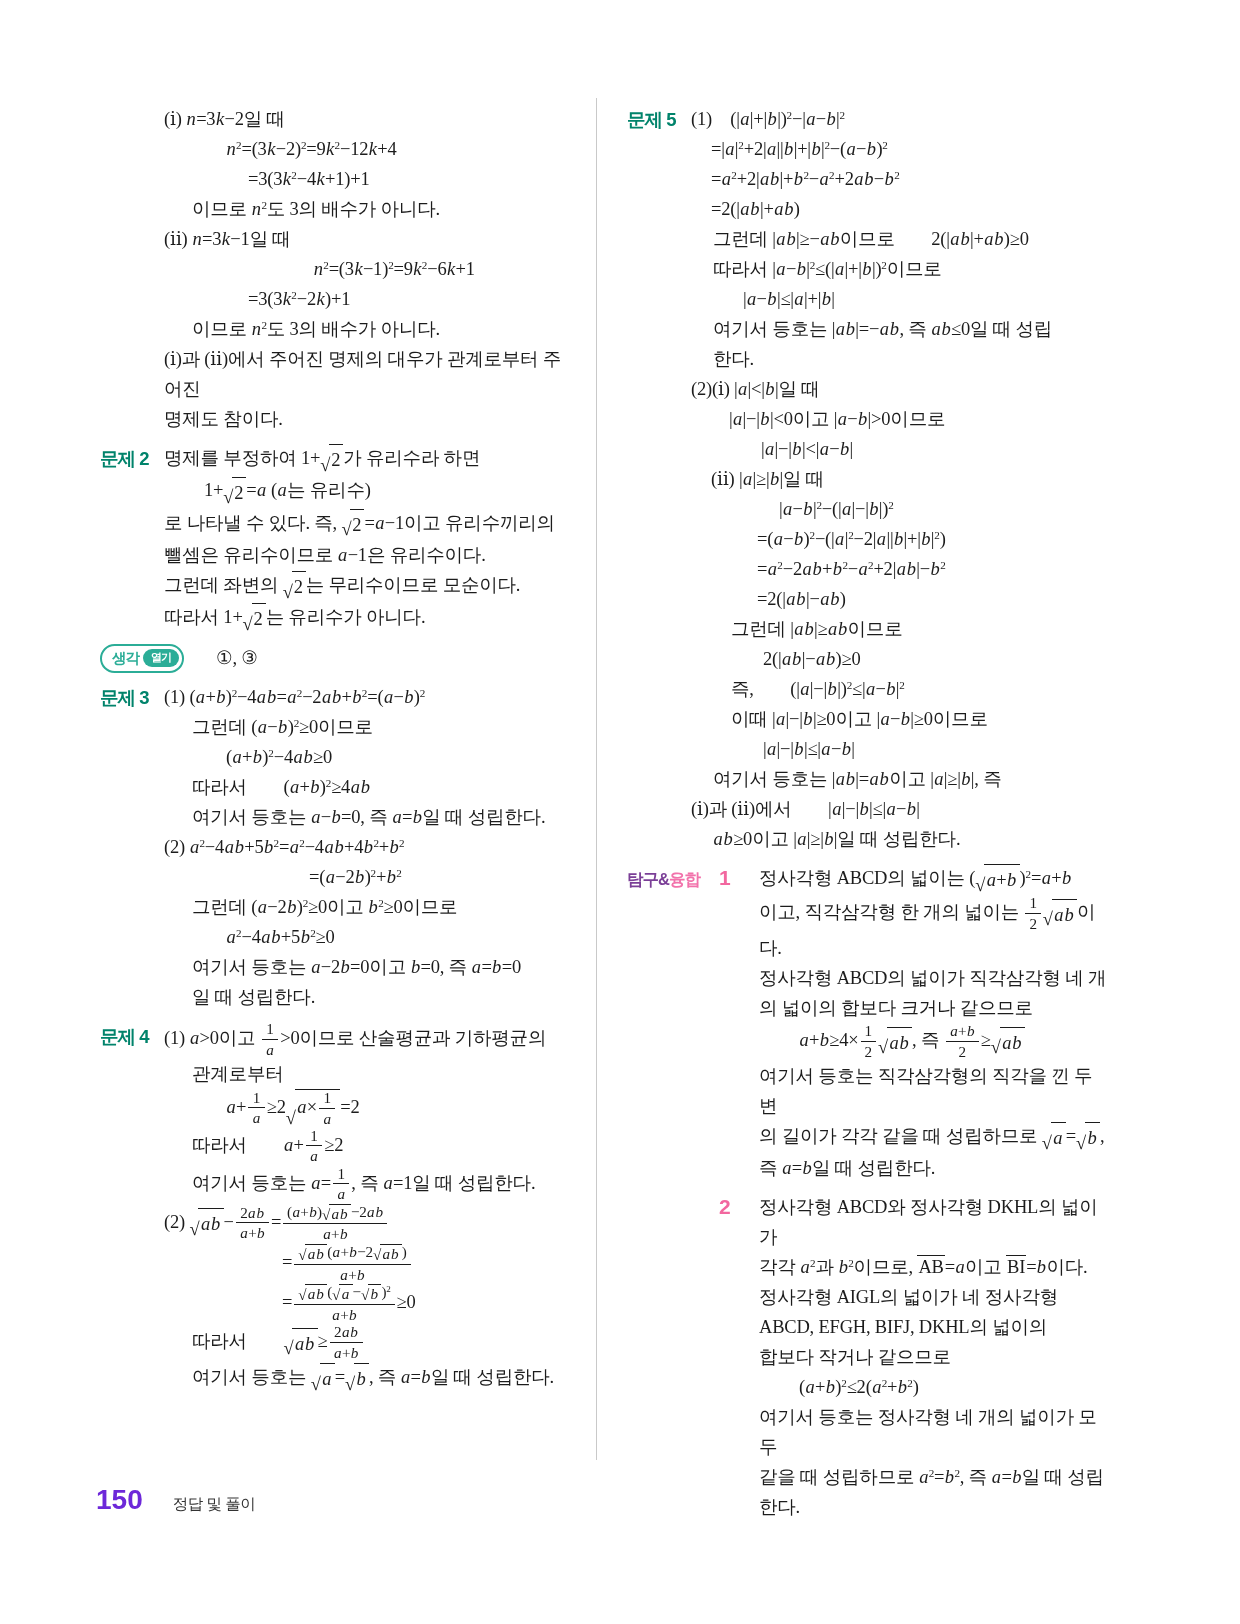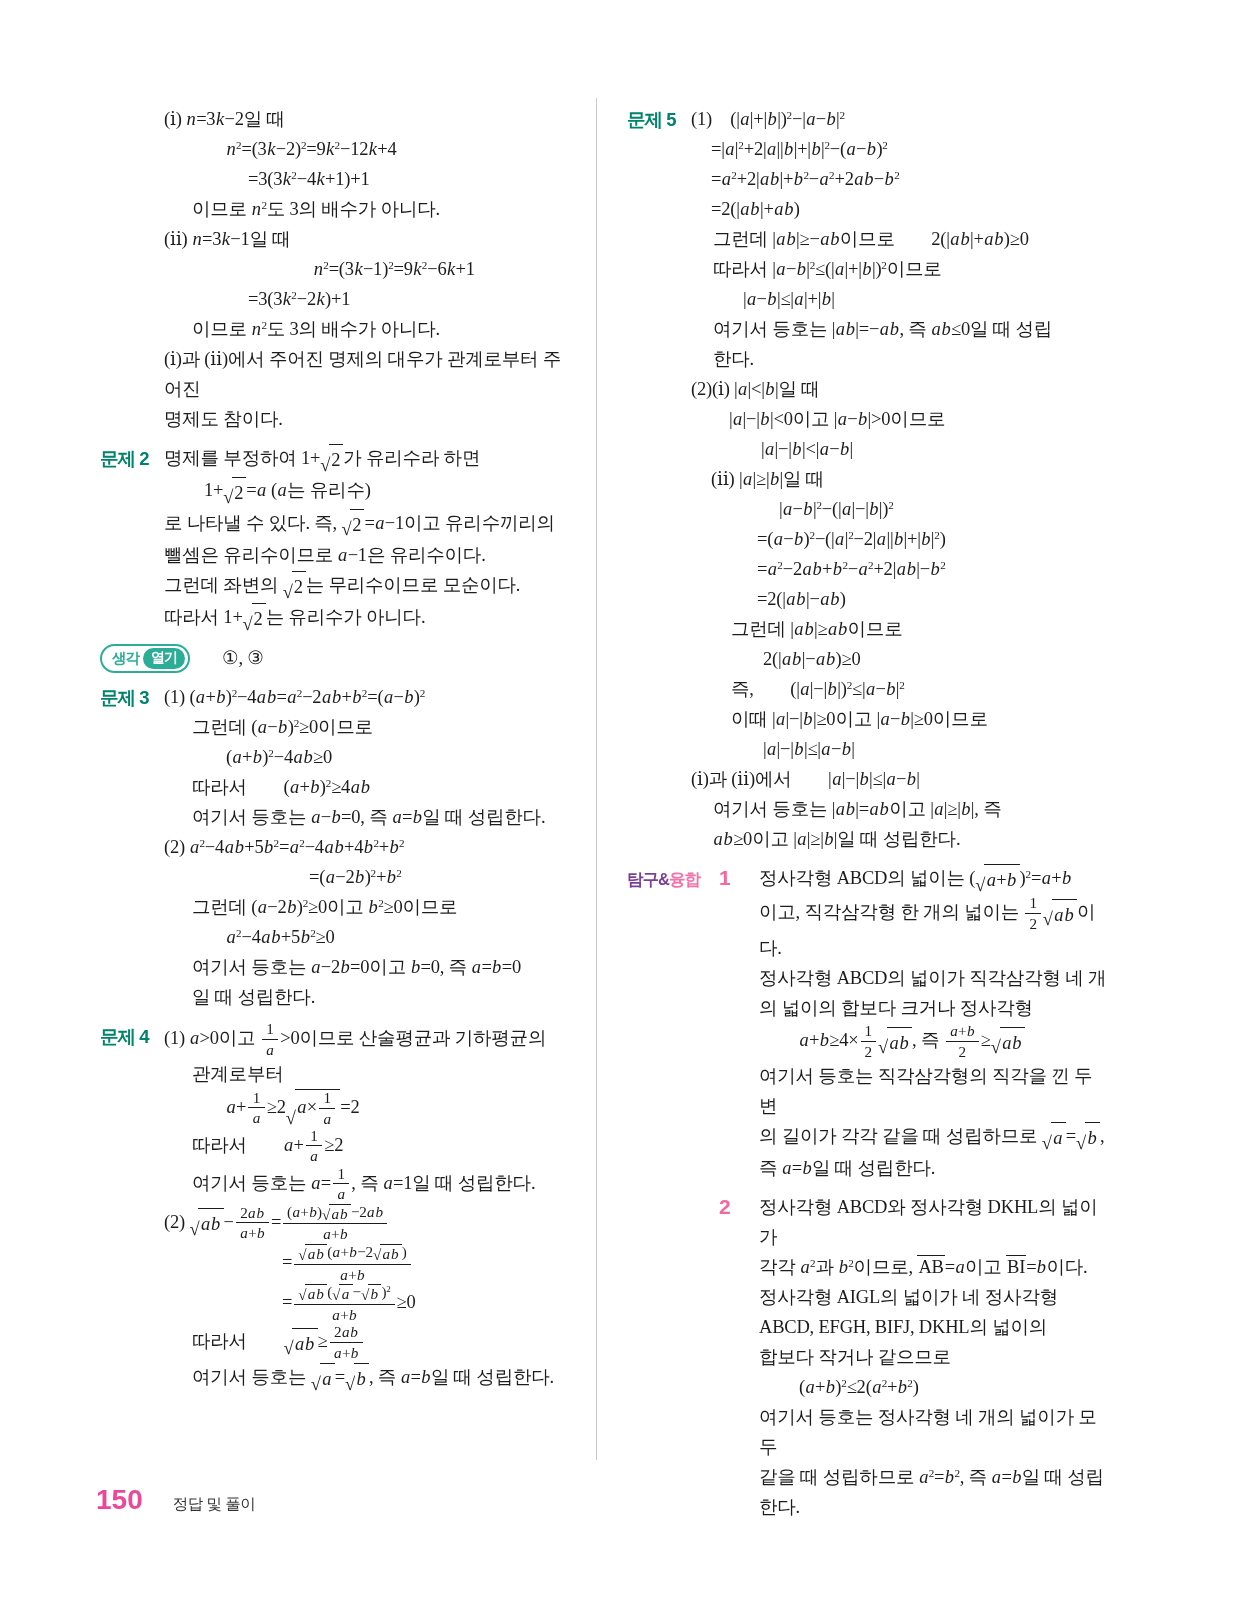--- a/index.html
+++ b/index.html
@@ -30,25 +30,25 @@
   .sq{display:inline-flex;align-items:stretch;vertical-align:middle;}
   .sq .rd{display:inline-block;align-self:flex-end;line-height:1.05;}
   .sq .vi{display:inline-block;border-top:1.4px solid currentColor;margin-left:-1px;padding:0 3px 0 2px;}
   
   .ov{display:inline-block;border-top:1.4px solid currentColor;line-height:1.1;padding:1px 1px 0;}
   
   .block.badge{align-items:center;}
   .bpill{flex:none;display:inline-flex;align-items:center;border:2px solid;border-radius:16px;
          background:#fff;height:25px;padding:0 3px 0 10px;margin-right:14px;}
   .bpill .b1{font-family:"Liberation Sans","DejaVu Sans",sans-serif;font-weight:bold;font-size:14.5px;letter-spacing:-1px;}
-  .bpill .b2{font-family:"Liberation Sans","DejaVu Sans",sans-serif;font-weight:bold;font-size:14px;letter-spacing:-1px;
+  .bpill .b2{font-family:"Liberation Sans","DejaVu Sans",sans-serif;font-weight:bold;font-size:11px;letter-spacing:-1px;
              color:#fff;border-radius:11px;padding:1px 8px 2px;margin-left:4px;}
   .ans{padding-left:12px;}
   .footer{position:absolute;left:96px;top:1484px;display:flex;align-items:baseline;}
-  .pnum{font-family:"Liberation Sans","DejaVu Sans",sans-serif;font-weight:bold;font-size:28px;color:#ec4899;}
+  .pnum{font-family:"Liberation Sans","DejaVu Sans",sans-serif;font-weight:bold;font-size:28px;color:#6d28d9;}
   .plabel{font-family:"Liberation Sans","DejaVu Sans",sans-serif;font-size:15.5px;color:#333;margin-left:30px;letter-spacing:-0.5px;}
 </style>
 </head>
 <body>
 
 <div class="page">
   <div class="divider"></div>
   <div class="col col-left" id="col-left">
       <div class="block plain">
         <div class="blabel"></div>
@@ -212,42 +212,42 @@
           <div class="line" style="padding-left: 20px;">(ⅱ) |<em>a</em>|≥|<em>b</em>|일 때</div>
           <div class="line" style="padding-left: 88px;">|<em>a</em>−<em>b</em>|<sup>2</sup>−(|<em>a</em>|−|<em>b</em>|)<sup>2</sup></div>
           <div class="line" style="padding-left: 66px;">=(<em>a</em>−<em>b</em>)<sup>2</sup>−(|<em>a</em>|<sup>2</sup>−2|<em>a</em>||<em>b</em>|+|<em>b</em>|<sup>2</sup>)</div>
           <div class="line" style="padding-left: 66px;">=<em>a</em><sup>2</sup>−2<em>a</em><em>b</em>+<em>b</em><sup>2</sup>−<em>a</em><sup>2</sup>+2|<em>a</em><em>b</em>|−<em>b</em><sup>2</sup></div>
           <div class="line" style="padding-left: 66px;">=2(|<em>a</em><em>b</em>|−<em>a</em><em>b</em>)</div>
           <div class="line" style="padding-left: 40px;">그런데 |<em>a</em><em>b</em>|≥<em>a</em><em>b</em>이므로</div>
           <div class="line" style="padding-left: 72px;">2(|<em>a</em><em>b</em>|−<em>a</em><em>b</em>)≥0</div>
           <div class="line" style="padding-left: 40px;">즉,　　(|<em>a</em>|−|<em>b</em>|)<sup>2</sup>≤|<em>a</em>−<em>b</em>|<sup>2</sup></div>
           <div class="line" style="padding-left: 40px;">이때 |<em>a</em>|−|<em>b</em>|≥0이고 |<em>a</em>−<em>b</em>|≥0이므로</div>
           <div class="line" style="padding-left: 72px;">|<em>a</em>|−|<em>b</em>|≤|<em>a</em>−<em>b</em>|</div>
+          <div class="line" style="padding-left: 22px;">여기서 등호는 |<em>a</em><em>b</em>|=<em>a</em><em>b</em>이고 |<em>a</em>|≥|<em>b</em>|, 즉</div>
           <div class="line" style="padding-left: 0px;">(ⅰ)과 (ⅱ)에서　　|<em>a</em>|−|<em>b</em>|≤|<em>a</em>−<em>b</em>|</div>
-          <div class="line" style="padding-left: 22px;">여기서 등호는 |<em>a</em><em>b</em>|=<em>a</em><em>b</em>이고 |<em>a</em>|≥|<em>b</em>|, 즉</div>
           <div class="line" style="padding-left: 22px;"><em>a</em><em>b</em>≥0이고 |<em>a</em>|≥|<em>b</em>|일 때 성립한다.</div>
         </div>
       </div>
       <div class="block tg">
         <div class="blabel"><span class="tga" style="color:#7B3F97">탐구</span><span class="tgamp" style="color:#7B3F97">&amp;</span><span class="tgb" style="color:#F272AB">융합</span></div>
         <div class="bnum" style="color: rgb(242, 103, 159);">1</div>
         <div class="bbody">
           <div class="line" style="padding-left: 0px;">정사각형 ABCD의 넓이는 (<span class="sq">
               <span class="rd">√</span>
               <span class="vi"><em>a</em>+<em>b</em></span>
             </span>)<sup>2</sup>=<em>a</em>+<em>b</em></div>
           <div class="line" style="padding-left: 0px;">이고, 직각삼각형 한 개의 넓이는 <span class="fr">
               <span class="nu">1</span>
               <span class="de">2</span>
             </span><span class="sq">
               <span class="rd">√</span>
               <span class="vi"><em>a</em><em>b</em></span>
             </span>이다.</div>
           <div class="line" style="padding-left: 0px;">정사각형 ABCD의 넓이가 직각삼각형 네 개</div>
-          <div class="line" style="padding-left: 0px;">의 넓이의 합보다 크거나 정사각형</div>
+          <div class="line" style="padding-left: 0px;">의 넓이의 합보다 크거나 같으므로</div>
           <div class="line" style="padding-left: 40px;"><em>a</em>+<em>b</em>≥4×<span class="fr">
               <span class="nu">1</span>
               <span class="de">2</span>
             </span><span class="sq">
               <span class="rd">√</span>
               <span class="vi"><em>a</em><em>b</em></span>
             </span>, 즉 <span class="fr">
               <span class="nu"><em>a</em>+<em>b</em></span>
               <span class="de">2</span>
             </span>≥<span class="sq">

